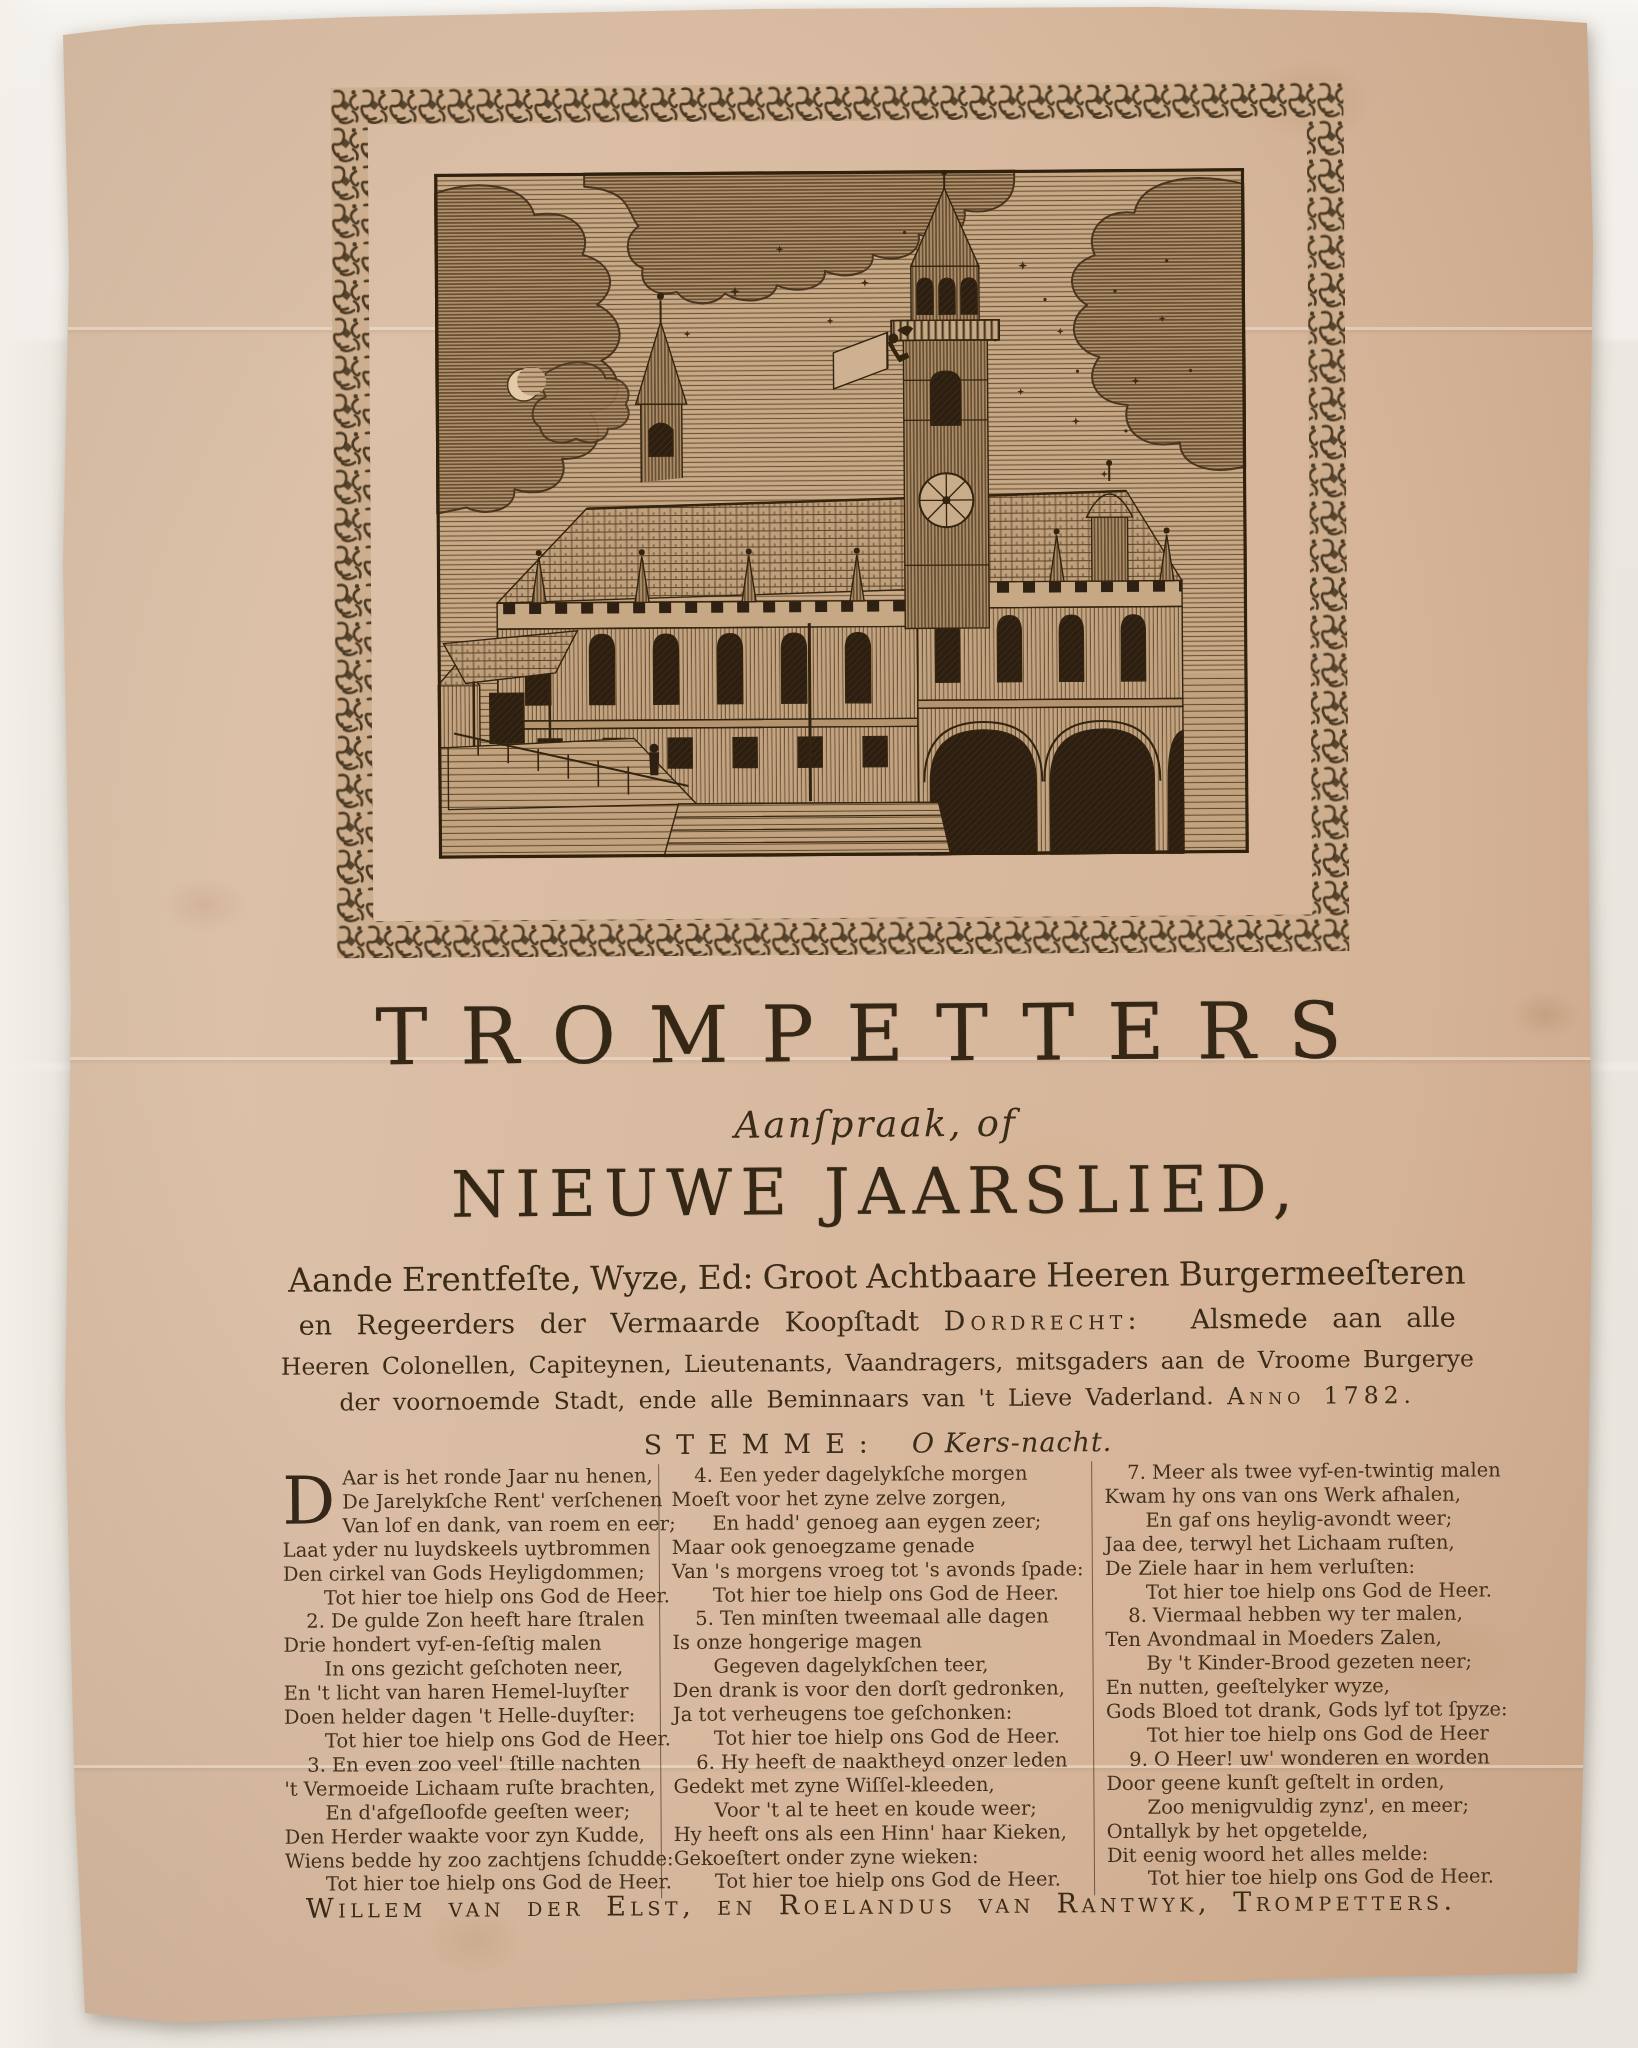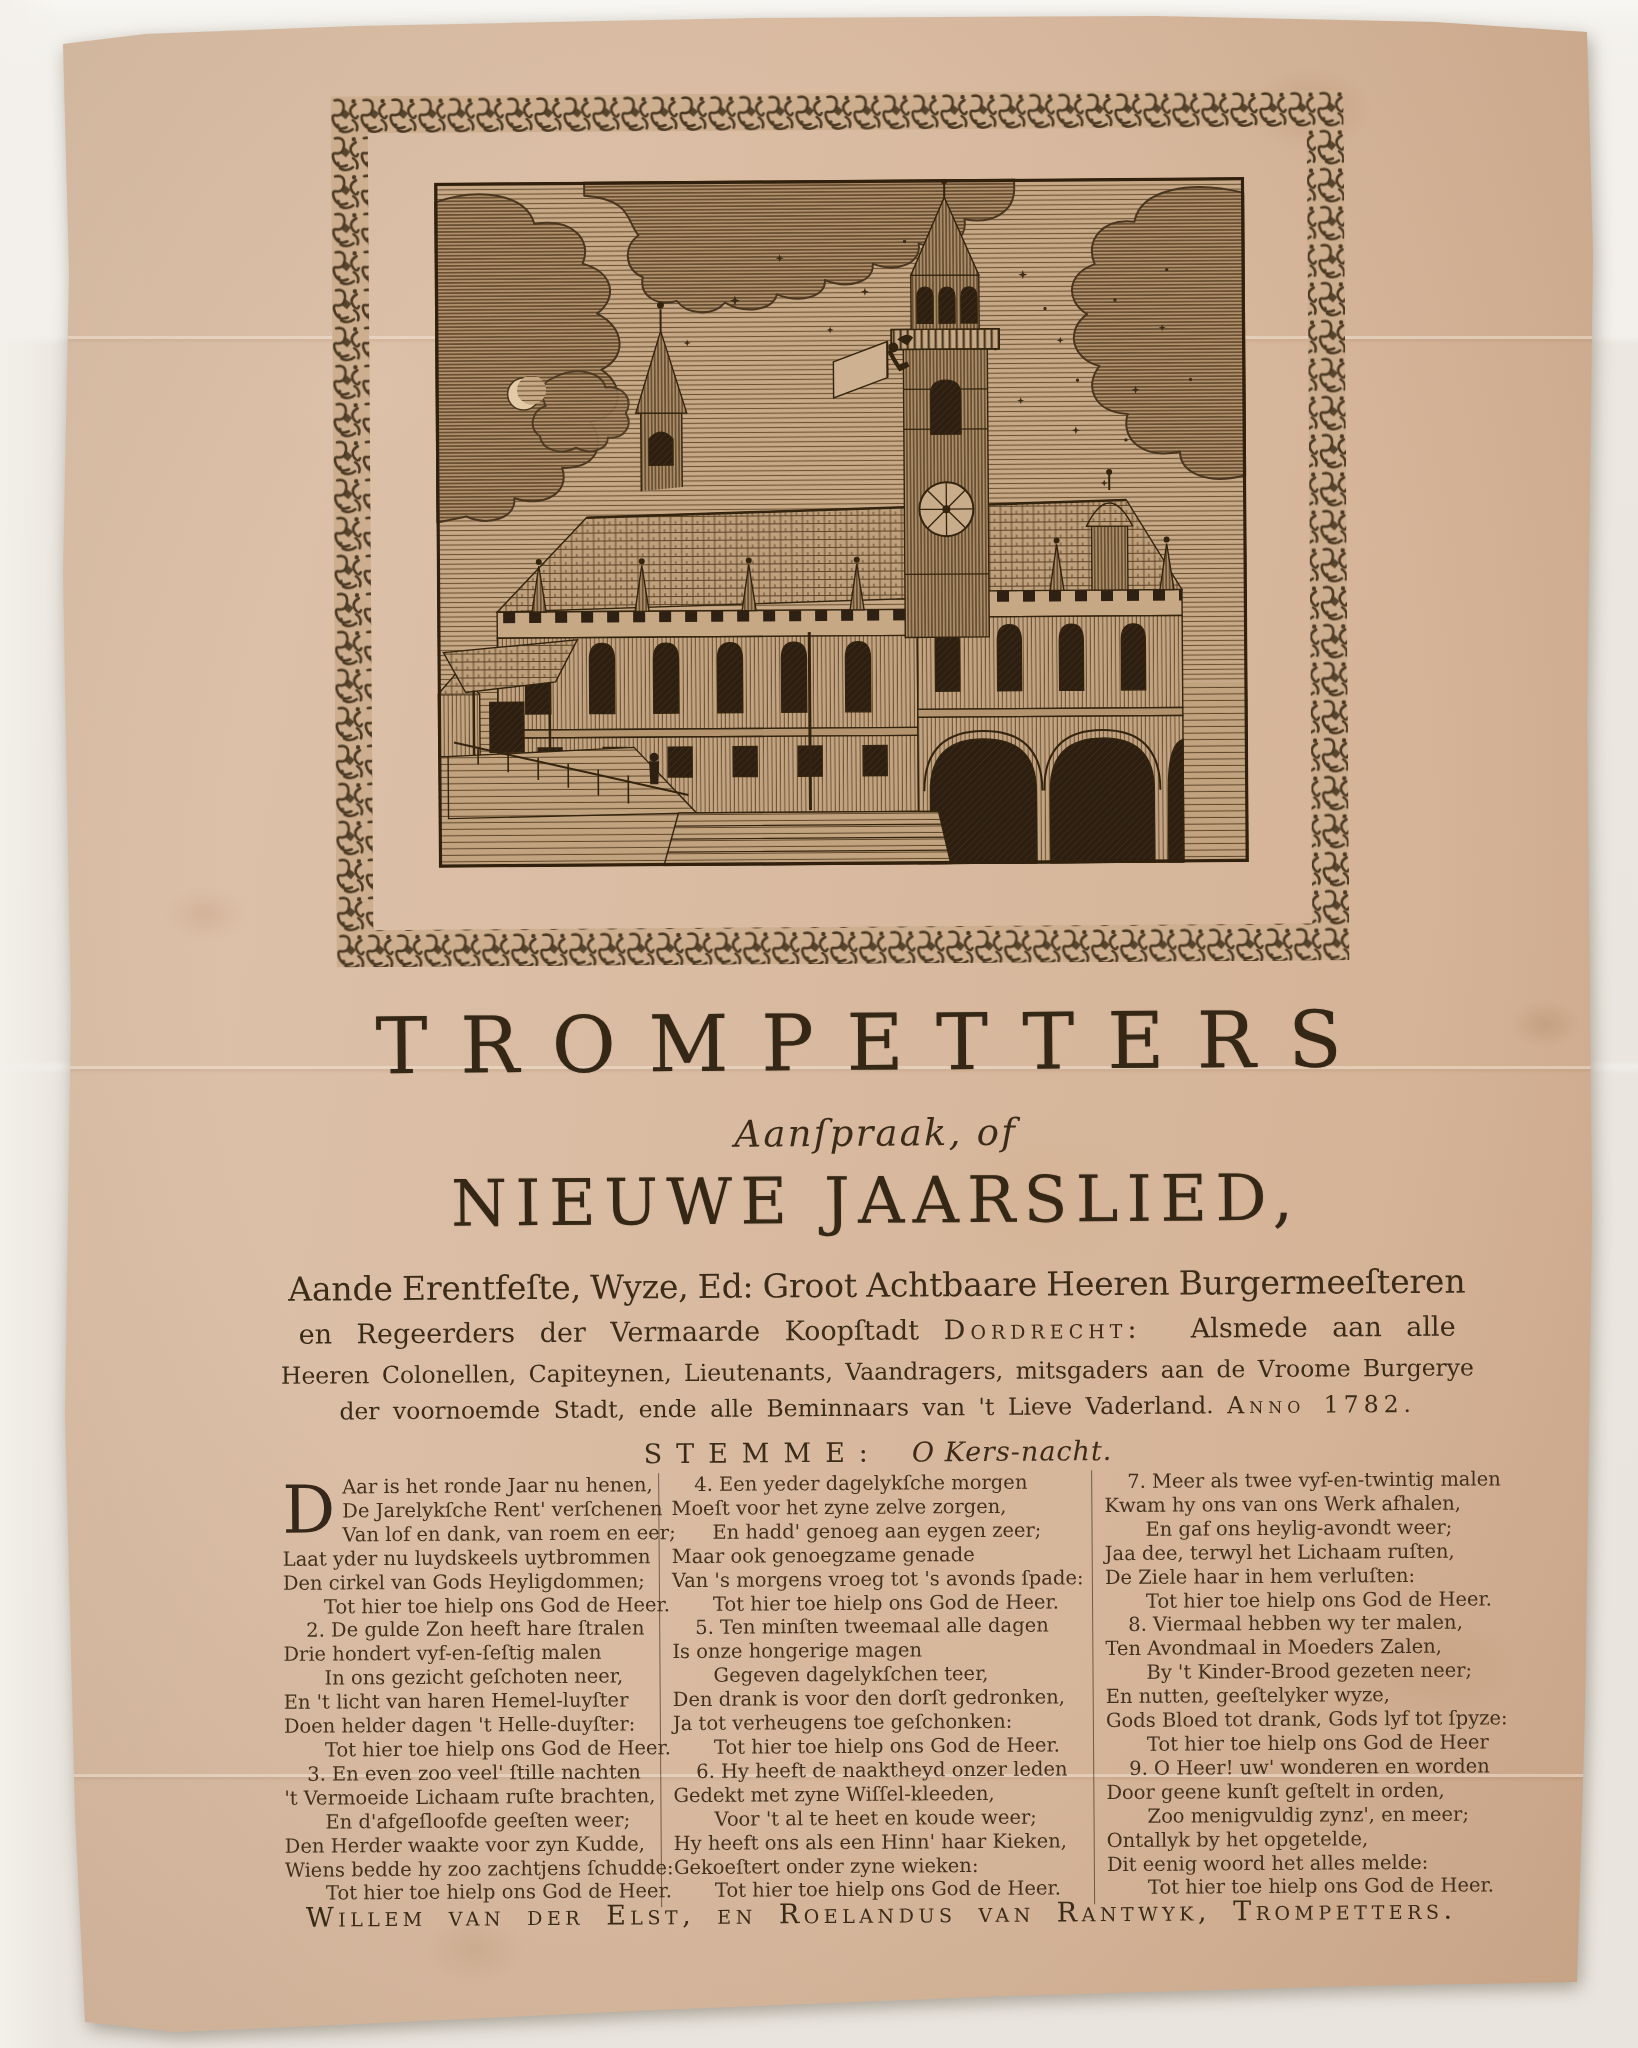--- a/index.html
+++ b/index.html
@@ -4,21 +4,21 @@
 <style>
   html,body{margin:0;padding:0;width:1638px;height:2048px;overflow:hidden;
     font-family:"DejaVu Serif","Liberation Serif",serif;}
   .photo-bg{position:absolute;inset:0;
     background:linear-gradient(180deg,#f5f2ec 0px,#efece5 18px,#ece8e1 60px,#eae6df 50%,#e9e5de 100%);}
   .photo-bg::after{content:"";position:absolute;inset:0;
     background:linear-gradient(90deg,#f3f0ea 0px,rgba(243,240,234,0) 60px),
     linear-gradient(180deg,rgba(255,255,255,.35) 336px,rgba(255,255,255,0) 344px),
     linear-gradient(180deg,rgba(255,255,255,0) 1060px,rgba(255,255,255,.28) 1066px,rgba(255,255,255,0) 1074px);}
   .sheet-wrap{position:absolute;inset:0;filter:drop-shadow(3px 6px 9px rgba(90,78,60,.45));}
-  .sheet{position:absolute;left:55px;top:14px;width:1545px;height:2022px;
+  .sheet{position:absolute;left:55px;top:5px;width:1545px;height:2022px;
     clip-path:polygon(8px 30px,90px 20px,300px 12px,700px 4px,1100px 2px,1380px 8px,1532px 18px,
       1538px 240px,1532px 700px,1537px 1200px,1530px 1700px,1522px 1968px,
       1300px 1972px,950px 1982px,600px 1996px,260px 2012px,120px 2018px,30px 2008px,
       20px 1800px,10px 1400px,16px 1000px,8px 560px,14px 260px);
     background:
       radial-gradient(90px 60px at 1255px 95px,rgba(150,100,60,.18),transparent 70%),
       radial-gradient(60px 40px at 150px 900px,rgba(160,110,70,.15),transparent 70%),
       radial-gradient(120px 80px at 1380px 1650px,rgba(170,120,80,.14),transparent 70%),
       radial-gradient(70px 50px at 420px 1935px,rgba(150,100,60,.12),transparent 70%),
       radial-gradient(50px 35px at 1490px 1010px,rgba(140,95,55,.18),transparent 70%),

